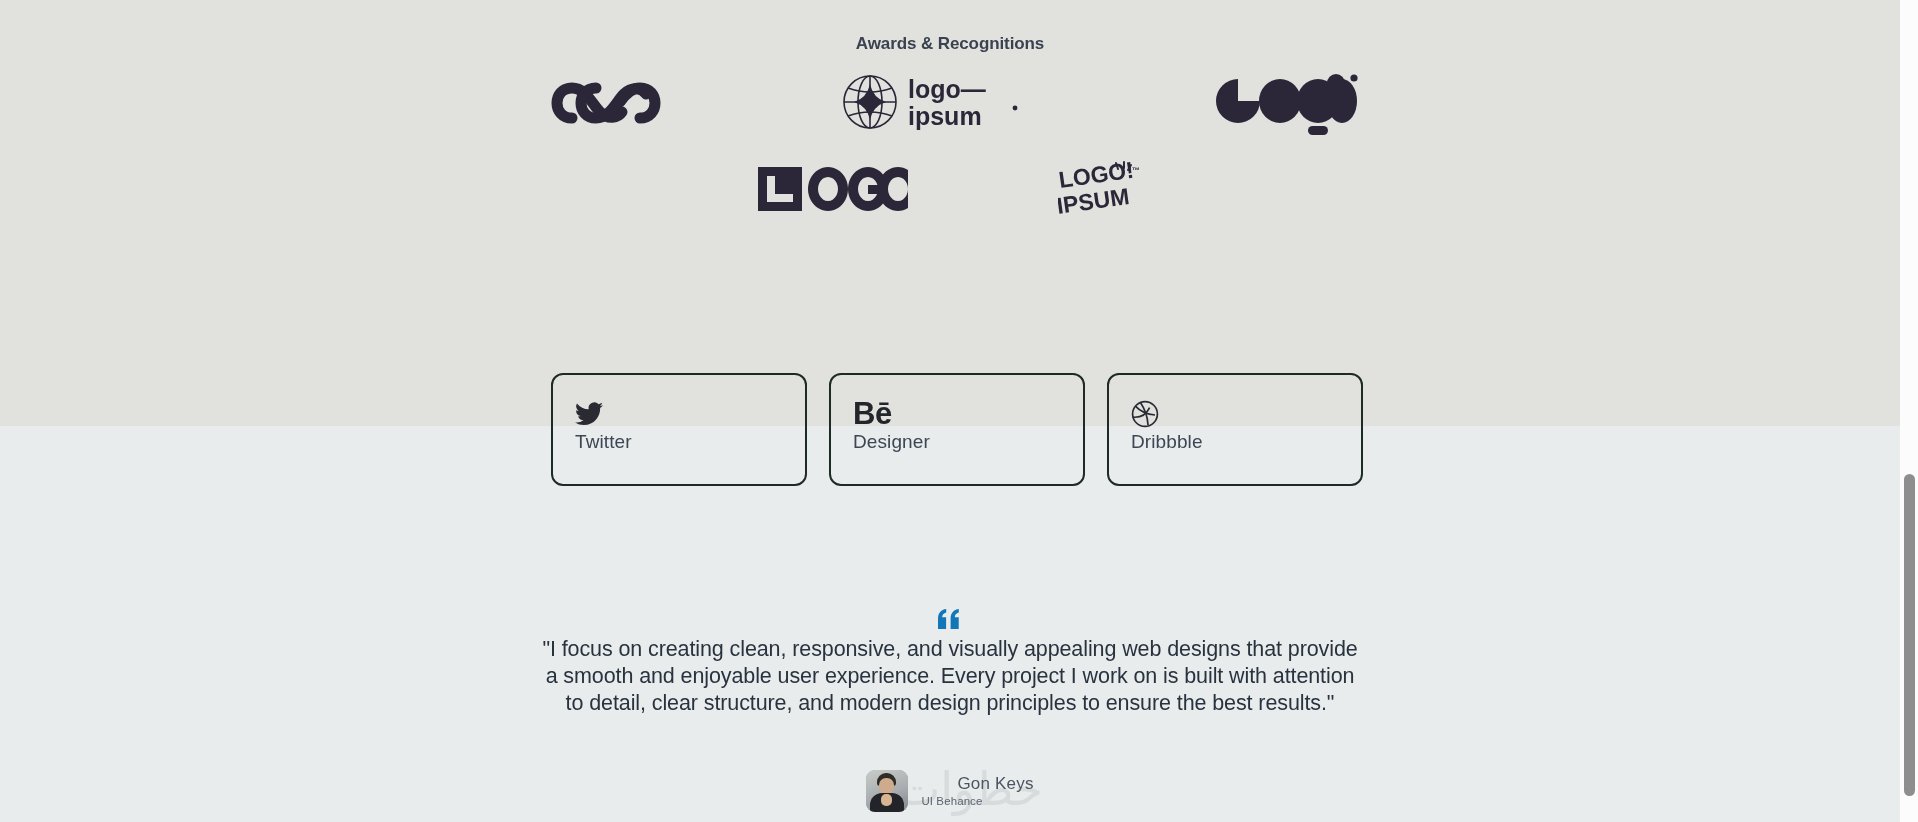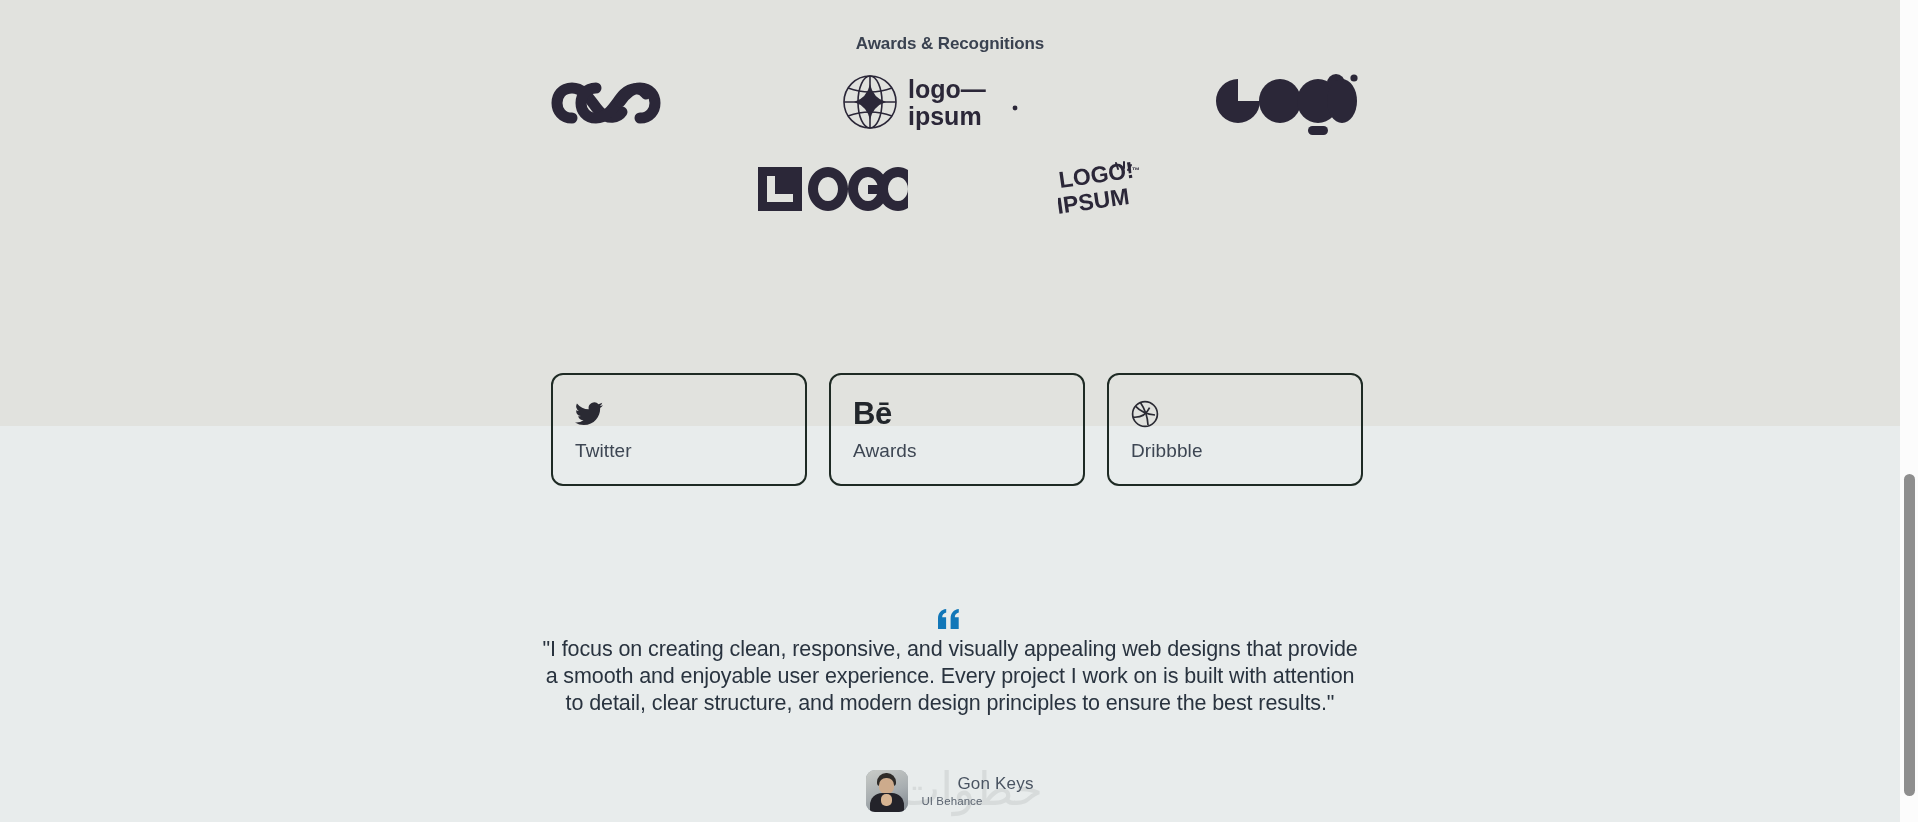--- a/index.html
+++ b/index.html
@@ -96,21 +96,20 @@
   }
   .social-icon.be-glyph {
     font-size: 31px;
     font-weight: 700;
     line-height: 34px;
     color: #22262b;
     letter-spacing: -0.5px;
   }
 
   .social-label {
-    margin-top: 9px;
     font-size: 19px;
     font-weight: 400;
     color: #3d4653;
     letter-spacing: 0.1px;
   }
 
   
   .quote-mark {
     position: absolute;
     left: 0; top: 604px;
@@ -311,21 +310,21 @@
       <div class="social-icon">
         <svg width="28" height="24" viewBox="0 0 24 20">
           <path fill="#2a2a33" d="M24 2.4a9.6 9.6 0 0 1-2.83.78A4.93 4.93 0 0 0 23.34.37a9.86 9.86 0 0 1-3.13 1.2A4.92 4.92 0 0 0 11.8 6.03 13.96 13.96 0 0 1 1.67.9a4.92 4.92 0 0 0 1.52 6.57A4.9 4.9 0 0 1 .96 6.86v.06a4.92 4.92 0 0 0 3.95 4.83 4.96 4.96 0 0 1-2.22.09 4.93 4.93 0 0 0 4.6 3.42A9.88 9.88 0 0 1 0 17.3a13.94 13.94 0 0 0 7.55 2.21c9.06 0 14.01-7.5 14.01-14.01 0-.21 0-.43-.015-.64A10 10 0 0 0 24 2.4z"></path>
         </svg>
       </div>
       <div class="social-label">Twitter</div>
     </div>
 
     <div class="social-card">
       <div class="social-icon be-glyph">Bē</div>
-      <div class="social-label">Awards</div>
+      <div class="social-label">Designer</div>
     </div>
 
     <div class="social-card">
       <div class="social-icon">
         <svg width="28" height="28" viewBox="0 0 28 28">
           <g fill="none" stroke="#2a2a33" stroke-width="1.7">
             <circle cx="14" cy="14" r="12.4"></circle>
             <path d="M4.4 6.2c6 6.4 12.4 8.4 19.6 8.8"></path>
             <path d="M2.2 17.2c7.6 0.6 13.2-2.8 16.4-9.6"></path>
             <path d="M9.4 2.4c4.4 6.4 7.2 14.6 7.6 22.6"></path>

